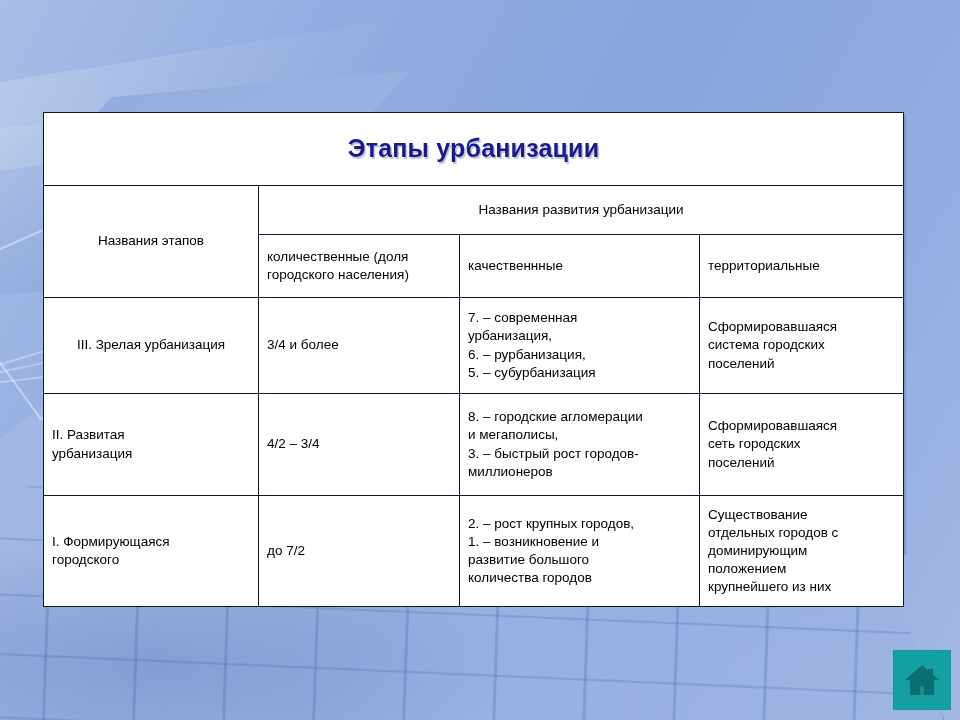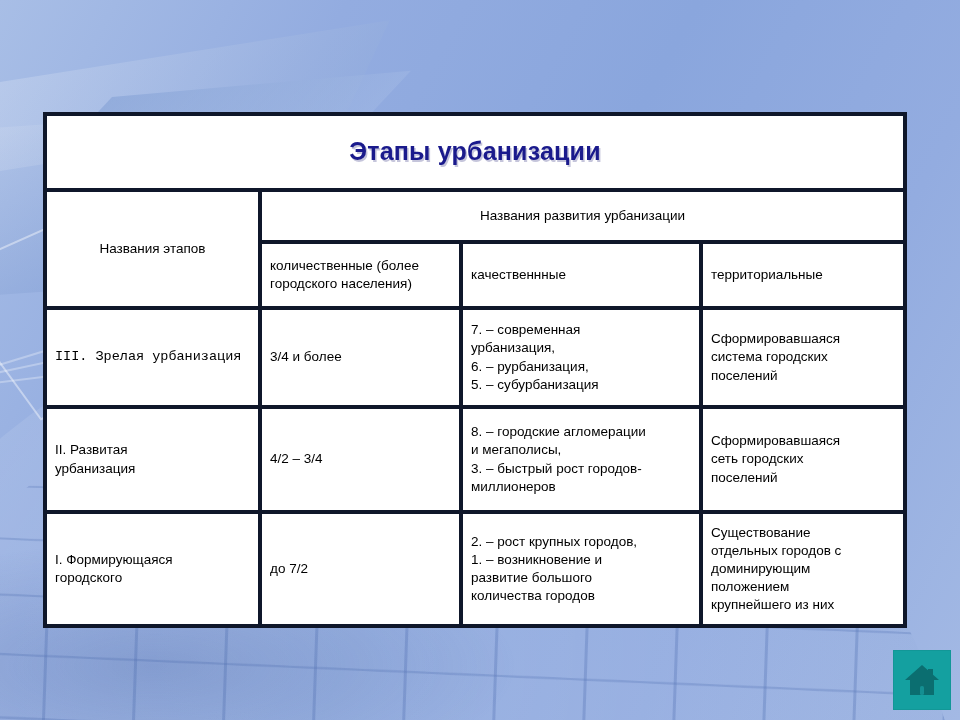--- a/index.html
+++ b/index.html
@@ -126,21 +126,21 @@
     box-shadow: 3px 3px 0 rgba(40,60,110,0.22);
   }
   table.urban {
     width: 100%;
     height: 100%;
     border-collapse: collapse;
     table-layout: fixed;
     background: #ffffff;
   }
   table.urban td {
-    border: 4px solid #0f172a;
+    border: 1px solid #0f172a;
     padding: 4px 8px;
     color: #000000;
     font-size: 13.5px;
     line-height: 1.34;
     vertical-align: middle;
     background: #ffffff;
   }
 
   .title-cell {
     text-align: center;
@@ -154,21 +154,21 @@
     color: #1a1a8c;
     letter-spacing: .2px;
     text-shadow: 1.5px 1.5px 0 rgba(150,150,190,0.55);
   }
 
   .c-stage    { width: 215px; }
   .c-quant    { width: 201px; }
   .c-qual     { width: 240px; }
   .c-terr     { width: 204px; }
 
-  .center { text-align: left; font-family: Liberation Mono, monospace; }
+  .center { text-align: center; }
   .left   { text-align: left; }
 
   .aspects-head {
     text-align: center;
     height: 40px;
     font-size: 14px;
   }
   .sub-head {
     height: 54px;
     font-size: 13.5px;
@@ -229,21 +229,21 @@
             <span class="slide-title">Этапы урбанизации</span>
           </td>
         </tr>
 
         <tr>
           <td class="stage-head" rowspan="2">Названия этапов</td>
           <td class="aspects-head" colspan="3">Названия развития урбанизации</td>
         </tr>
 
         <tr>
-          <td class="sub-head left cell-text">количественные (более
+          <td class="sub-head left cell-text">количественные (доля
 городского населения)</td>
           <td class="sub-head left cell-text">качественнные</td>
           <td class="sub-head left cell-text">территориальные</td>
         </tr>
 
         <tr class="r1">
           <td class="row-stage center cell-text">III.  Зрелая урбанизация</td>
           <td class="left cell-text">3/4 и более</td>
           <td class="left cell-text"> 7. – современная
 урбанизация,

